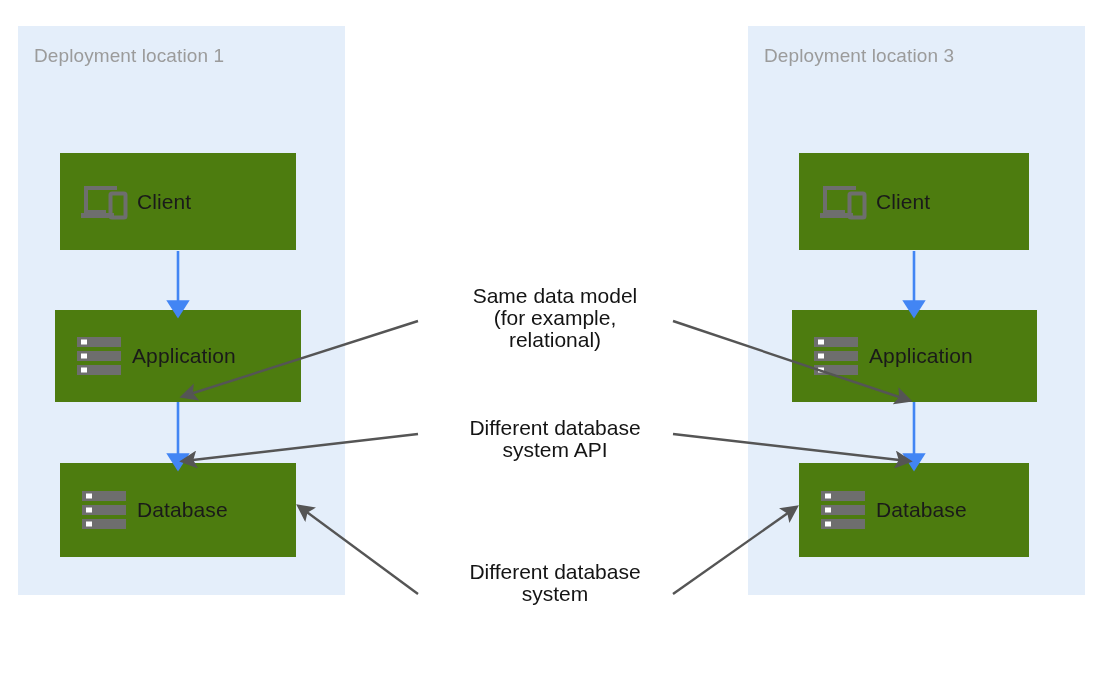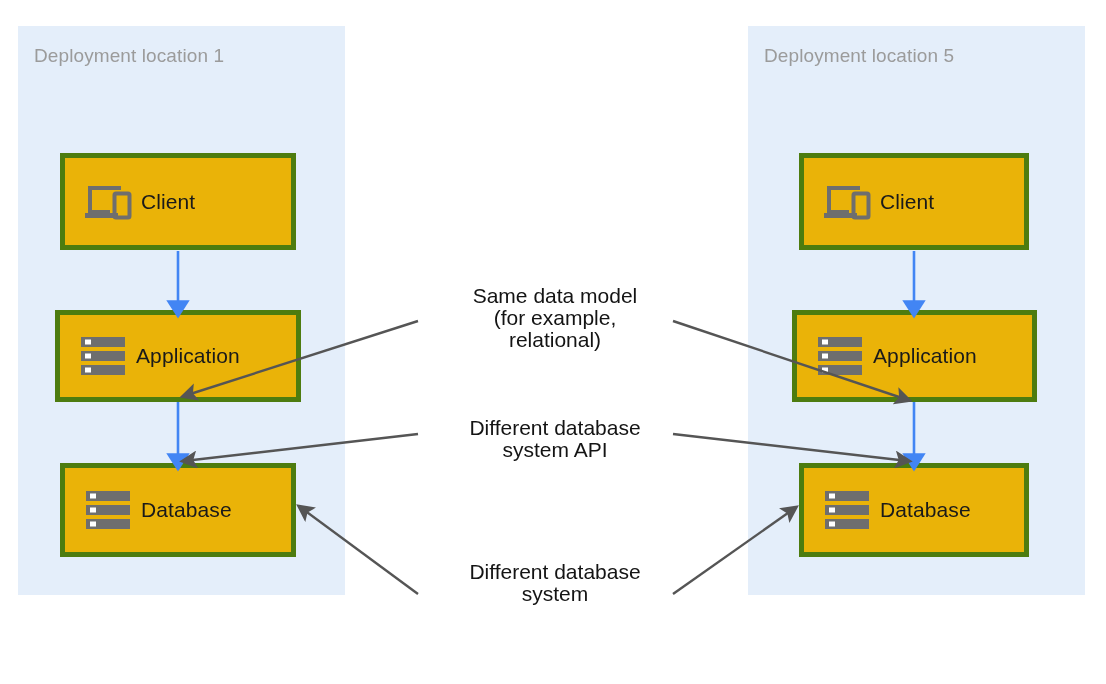--- a/index.html
+++ b/index.html
@@ -37,22 +37,22 @@
     top: 19px;
     font-size: 19px;
     color: #9b9b9b;
     white-space: nowrap;
     letter-spacing: 0.1px;
   }
 
   
   .node {
     position: absolute;
-    background: #eab308;
-    border: 5px solid #4d7c0f;
+    background: #4d7c0f;
+    border: 1px solid #4d7c0f;
     box-sizing: border-box;
     display: flex;
     align-items: center;
   }
   .node .icon-wrap {
     width: 66px;
     flex: 0 0 66px;
     display: flex;
     align-items: center;
     justify-content: center;
@@ -102,21 +102,21 @@
 </head>
 <body>
 
 <div id="diagram-root">
 
   <div class="panel" id="panel-left">
     <div class="panel-title">Deployment location 1</div>
   </div>
 
   <div class="panel" id="panel-right">
-    <div class="panel-title">Deployment location 5</div>
+    <div class="panel-title">Deployment location 3</div>
   </div>
 
   <div class="node" id="node-client-1">
     <span class="icon-wrap">
       <svg width="50" height="38" viewBox="0 0 50 38" aria-hidden="true">
         <path d="M5 3 h33 v4 h-29 v20 h18 v4 H5 Z" fill="#6e6e6e"></path>
         <rect x="2" y="30" width="33" height="5" fill="#6e6e6e"></rect>
         <rect x="31.5" y="10.5" width="15" height="24" rx="1.5" fill="none" stroke="#6e6e6e" stroke-width="4"></rect>
       </svg>
     </span>

